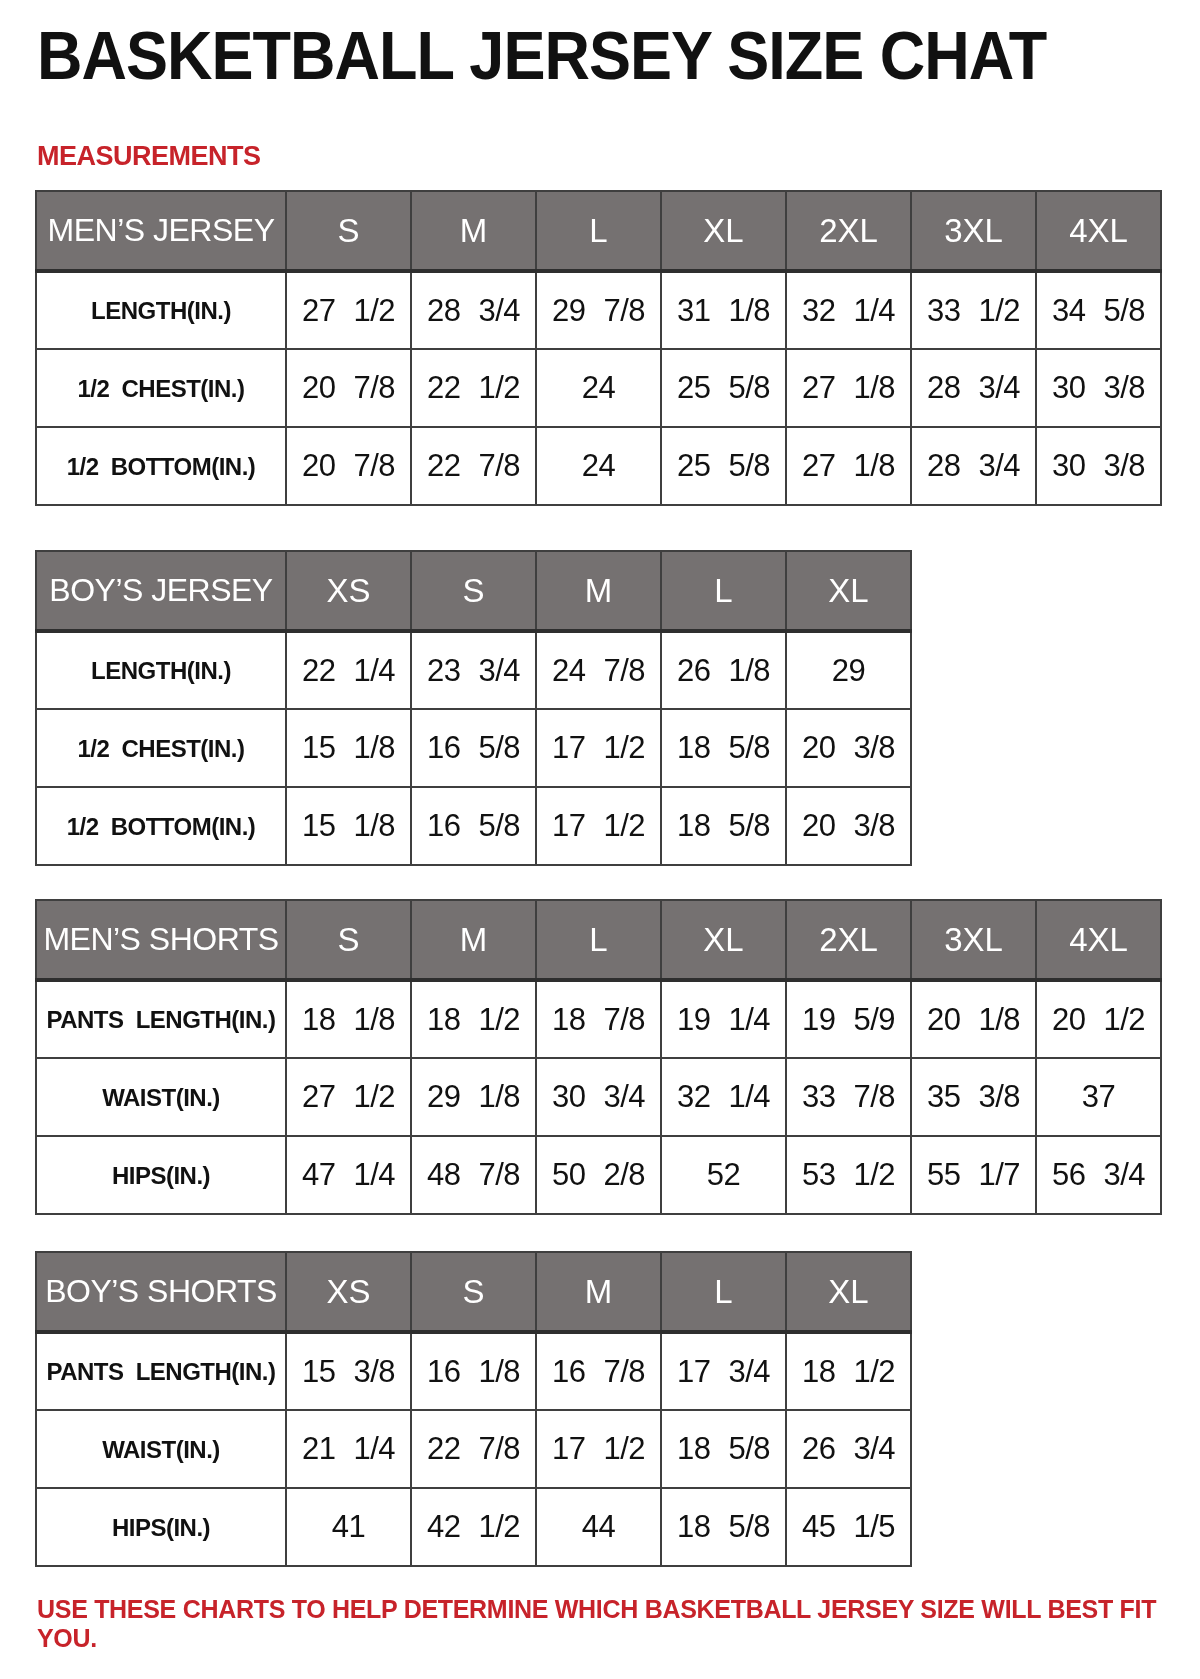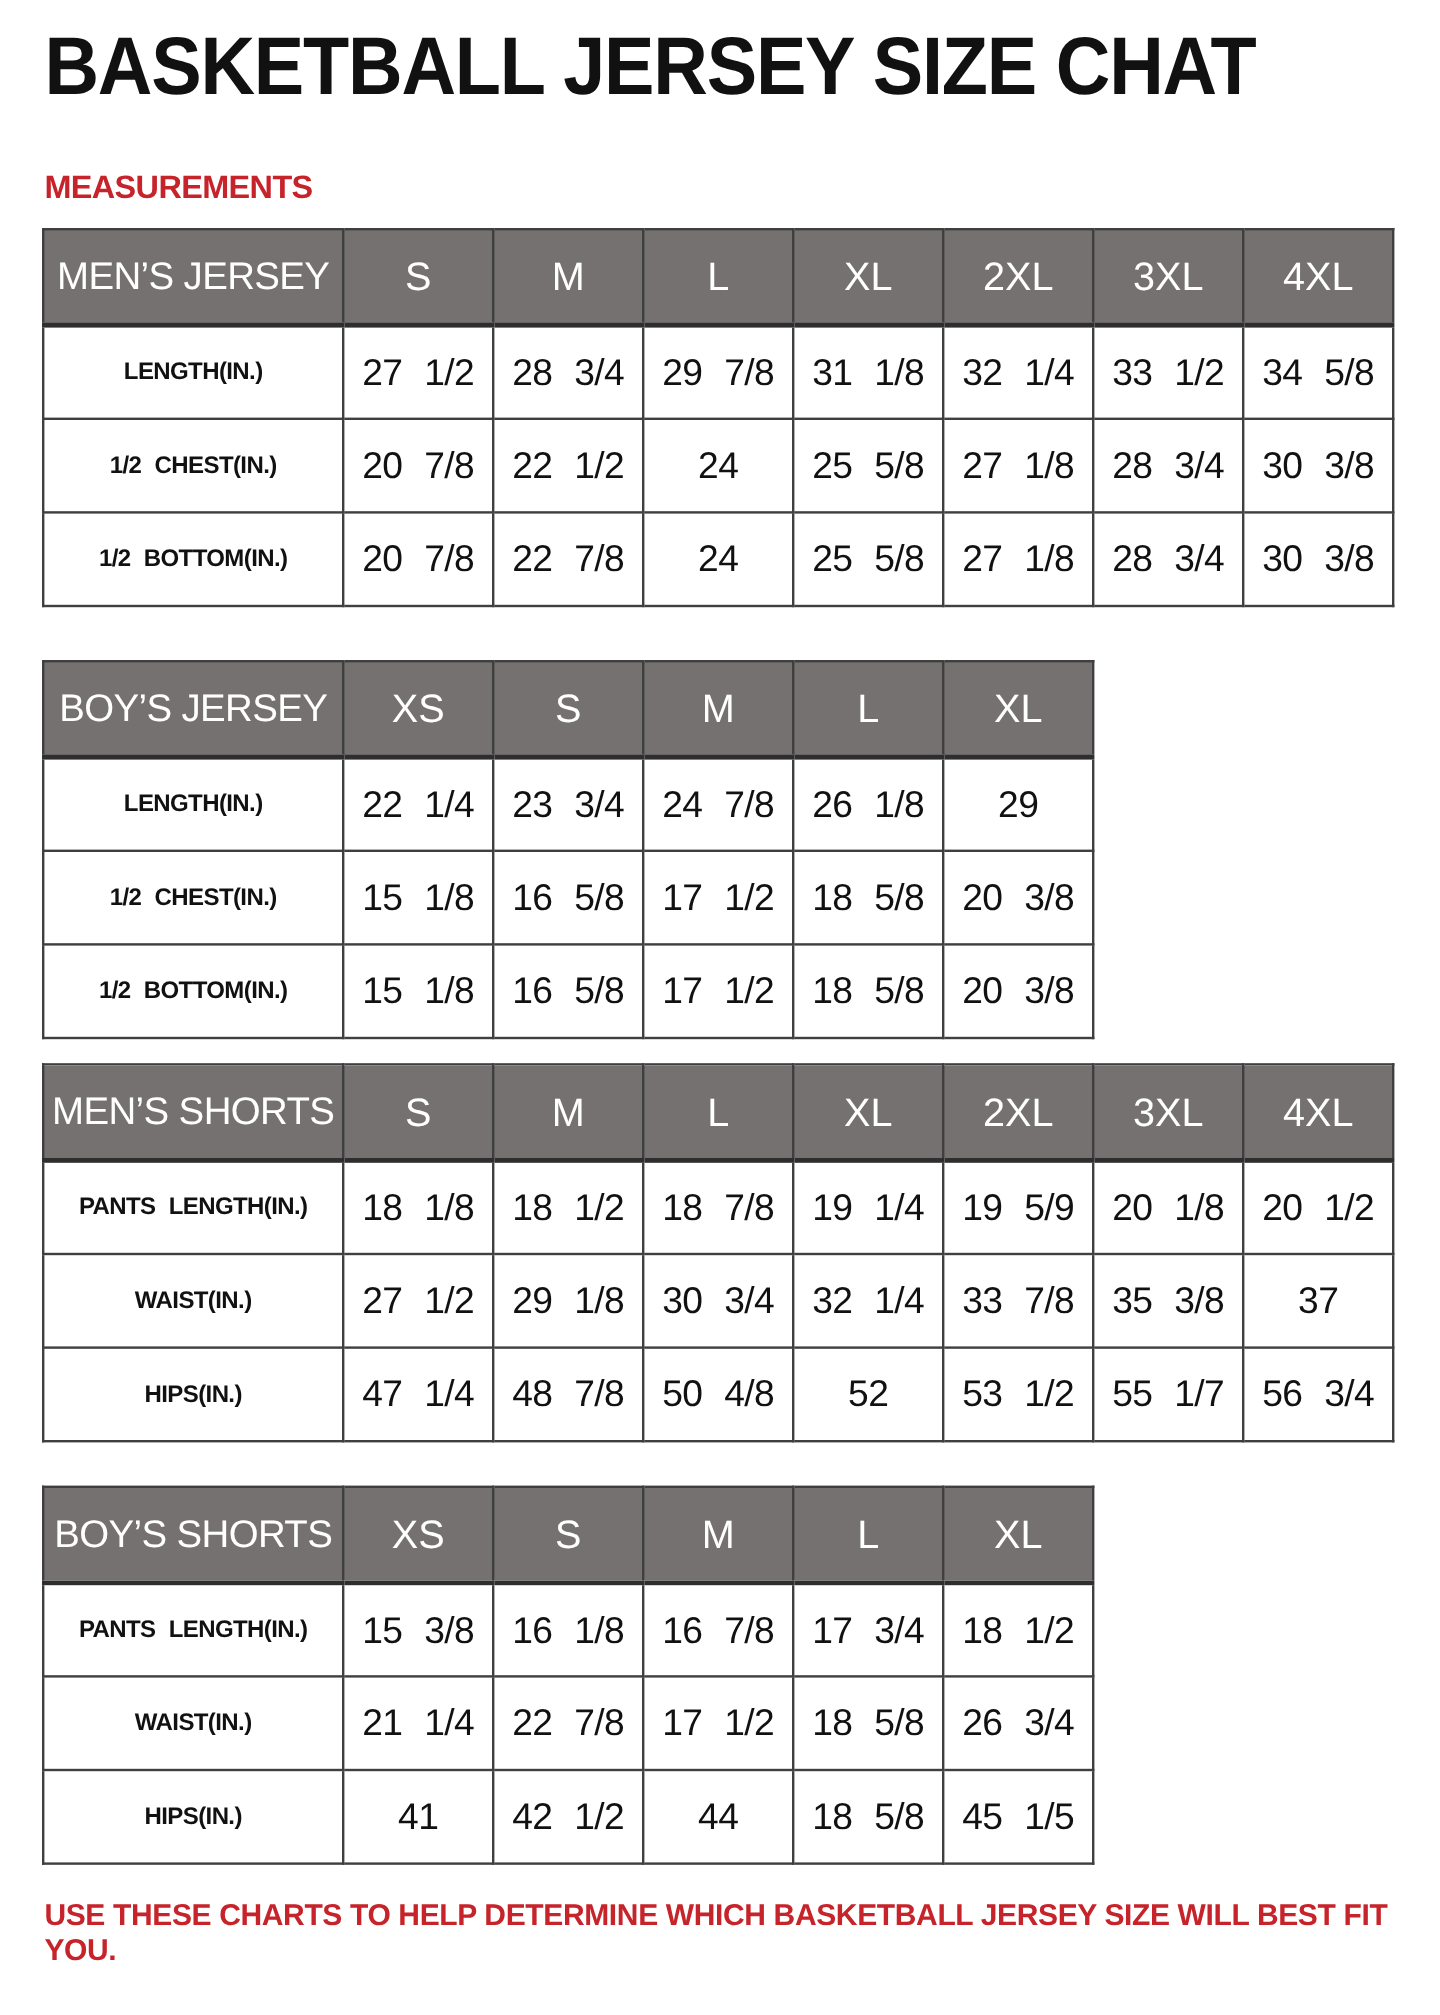--- a/index.html
+++ b/index.html
@@ -36,21 +36,21 @@
     line-height:1.30;
     margin:18px 0 16px 2px;
   }
   .size-table{
     border-collapse:collapse;
     table-layout:fixed;
     margin:0 0 0 0;
     border-radius:29px;
   }
   .size-table + .size-table{margin-top:44px;}
-  .size-table.t-mens-shorts{margin-top:20px;}
+  .size-table.t-mens-shorts{margin-top:33px;}
   .size-table.t-boys-shorts{margin-top:36px;}
   .size-table th,.size-table td{
     border:2px solid var(--border);
     text-align:center;
     vertical-align:middle;
     padding:0 4px;
     overflow:hidden;
   }
   .size-table thead th{
     background:var(--header-bg);
@@ -65,21 +65,21 @@
     font-size:32px;
     letter-spacing:-0.5px;
   }
   .size-table td{
     height:78px;
     font-size:31px;
     background:#ffffff;
   }
   .size-table td.row-label{
     font-weight:700;
-    font-size:20px;
+    font-size:24px;
     letter-spacing:-0.5px;
     line-height:1.05;
     word-spacing:6px;
   }
   .size-table td.value-cell{
     word-spacing:10px;
     letter-spacing:-0.5px;
   }
   .col-label{width:250px;}
   .col-size{width:125px;}
@@ -245,21 +245,21 @@
           <td class="value-cell">30 3/4</td>
           <td class="value-cell">32 1/4</td>
           <td class="value-cell">33 7/8</td>
           <td class="value-cell">35 3/8</td>
           <td class="value-cell">37</td>
         </tr>
         <tr>
           <td class="row-label">HIPS(IN.)</td>
           <td class="value-cell">47 1/4</td>
           <td class="value-cell">48 7/8</td>
-          <td class="value-cell">50 4/8</td>
+          <td class="value-cell">50 2/8</td>
           <td class="value-cell">52</td>
           <td class="value-cell">53 1/2</td>
           <td class="value-cell">55 1/7</td>
           <td class="value-cell">56 3/4</td>
         </tr>
       </tbody>
     </table>
     <table class="size-table t-boys-shorts">
       <colgroup>
         <col class="col-label">

